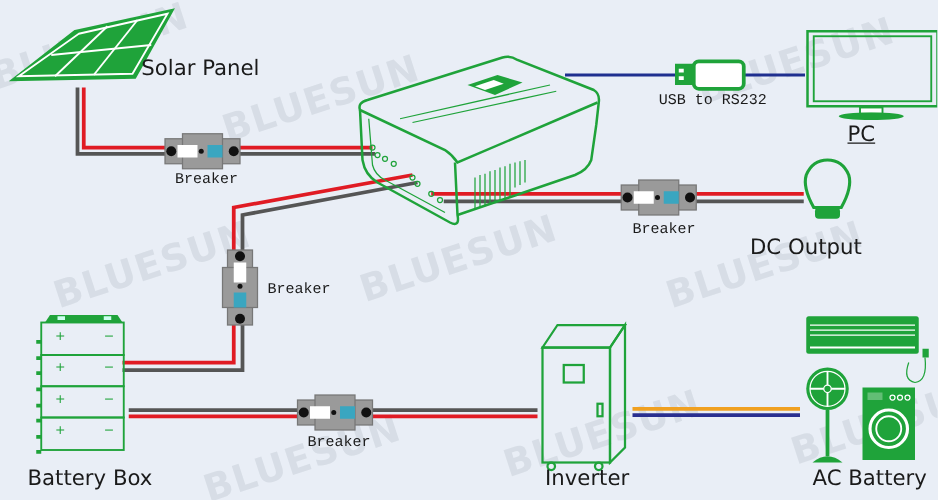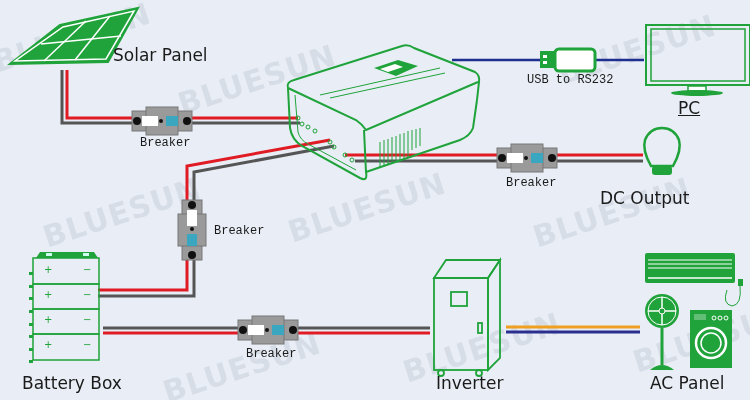--- a/index.html
+++ b/index.html
@@ -231,19 +231,19 @@
   <div class="lbl" style="left:83px;top:314px;font-size:10px;color:#1fa33a;">−</div>
   <div class="lbl" style="left:44px;top:339px;font-size:10px;color:#1fa33a;">+</div>
   <div class="lbl" style="left:83px;top:339px;font-size:10px;color:#1fa33a;">−</div>
 
   <div class="lbl big" style="left:113px;top:45px;">Solar Panel</div>
   <div class="lbl small" style="left:527px;top:73px;">USB to RS232</div>
   <div class="lbl big" style="left:678px;top:98px;text-decoration:underline;">PC</div>
   <div class="lbl big" style="left:600px;top:188px;">DC Output</div>
   <div class="lbl big" style="left:22px;top:373px;">Battery Box</div>
   <div class="lbl big" style="left:436px;top:373px;">Inverter</div>
-  <div class="lbl big" style="left:650px;top:373px;">AC Panel</div>
+  <div class="lbl big" style="left:650px;top:373px;">AC Battery</div>
 
   <div class="lbl small" style="left:140px;top:136px;">Breaker</div>
   <div class="lbl small" style="left:214px;top:224px;">Breaker</div>
   <div class="lbl small" style="left:506px;top:176px;">Breaker</div>
   <div class="lbl small" style="left:246px;top:347px;">Breaker</div>
 </div>
 
 </body></html>

